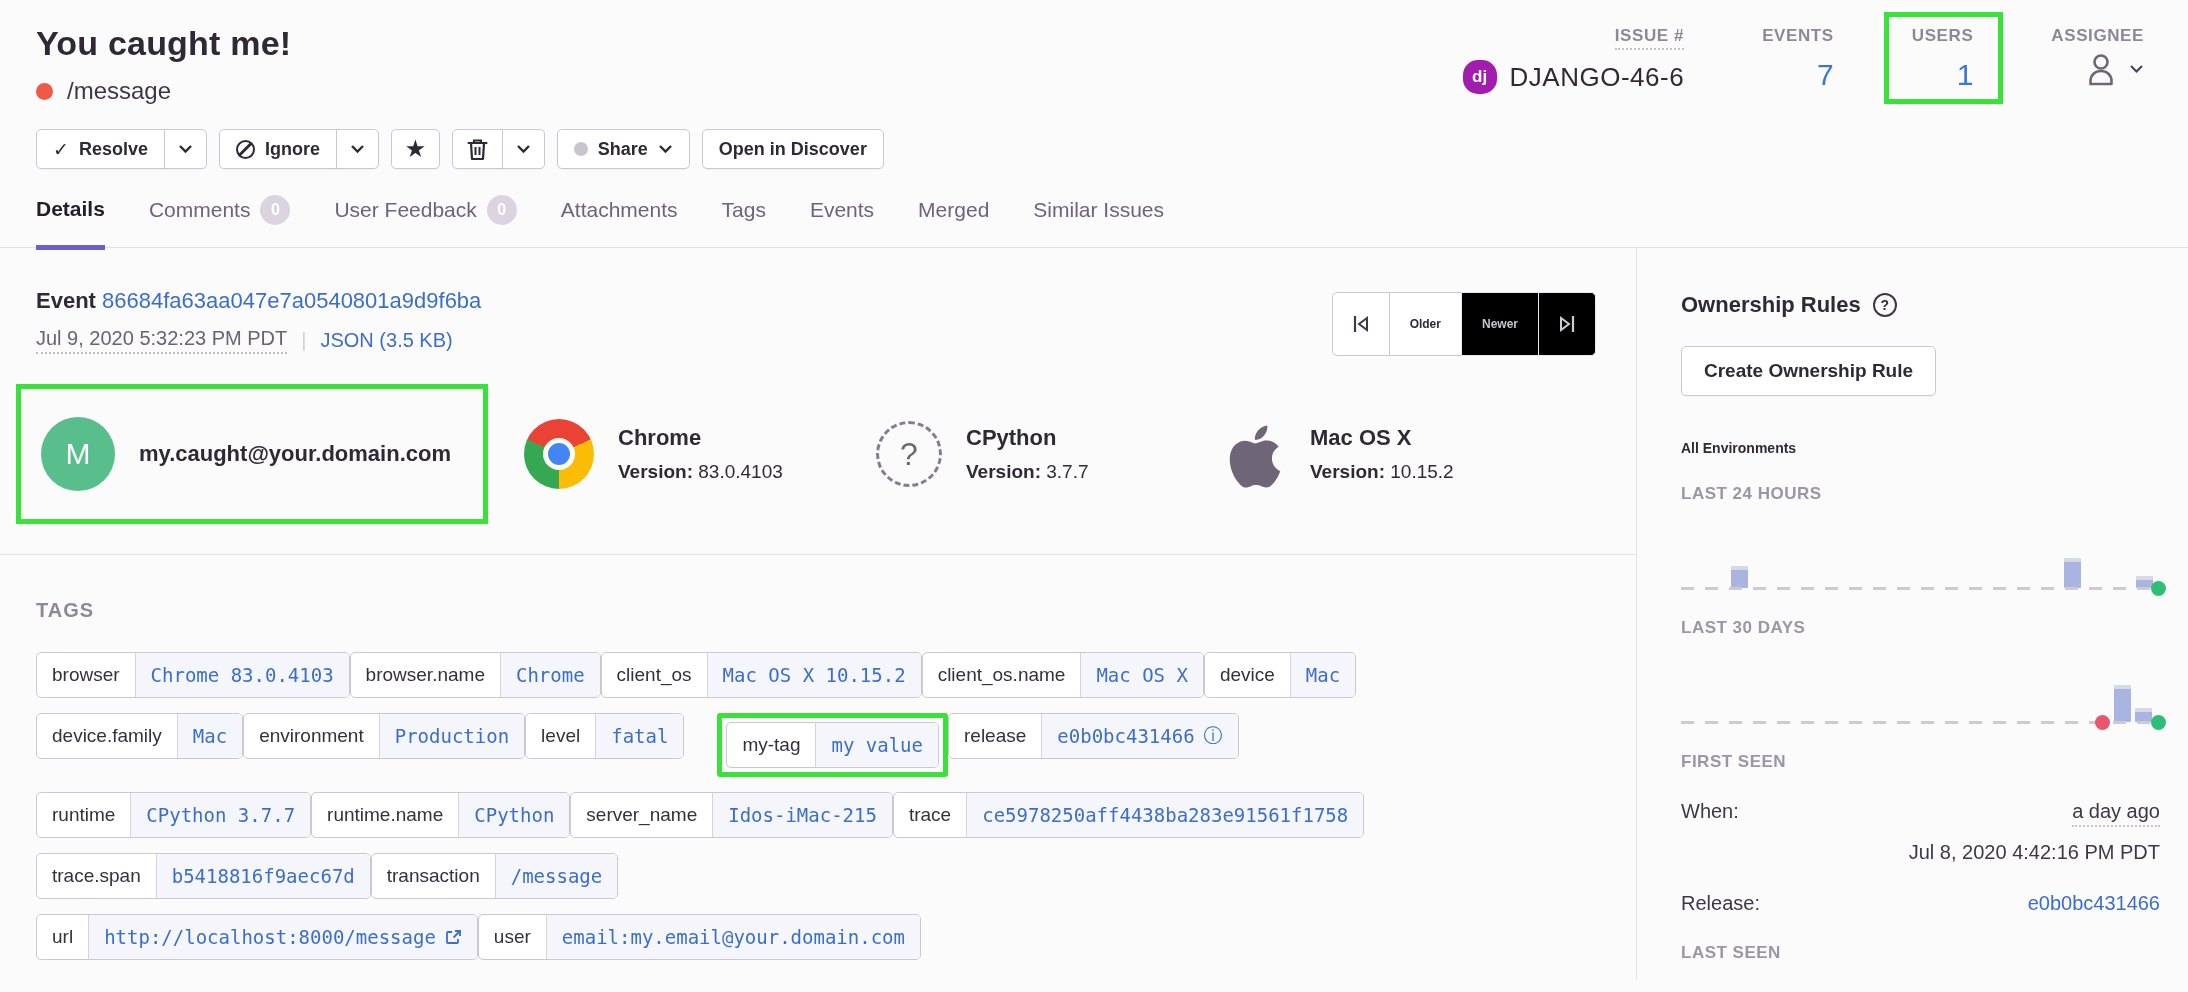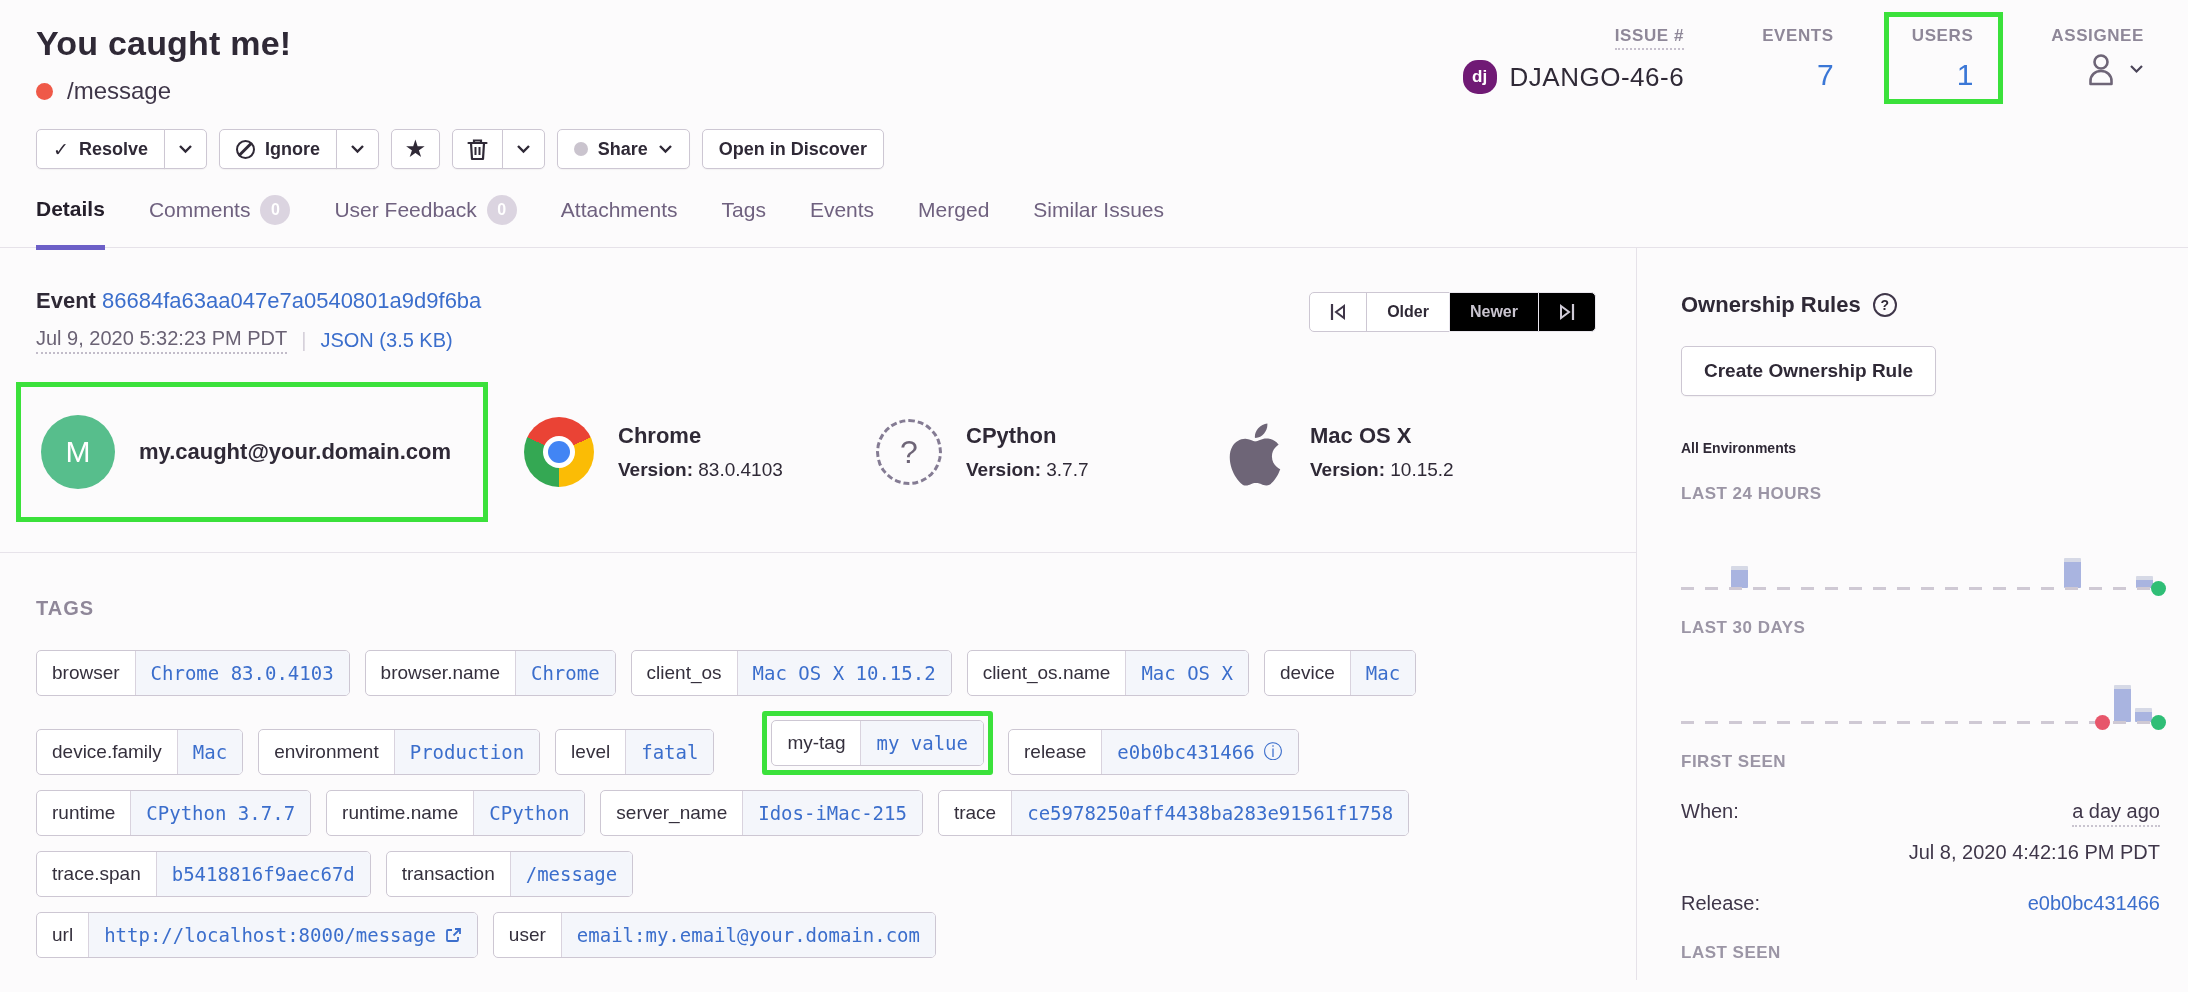--- a/index.html
+++ b/index.html
@@ -13,21 +13,21 @@
   .culprit-row { display:flex; align-items:center; gap:14px; margin-top:14px; }
   .error-dot { width:17px; height:17px; border-radius:50%; background:#ef5948; }
   .culprit { font-size:24px; color:#3f3649; }
 
   .stats-row { display:flex; gap:78px; padding-right:14px; margin-top:2px; }
   .stat-col { display:flex; flex-direction:column; align-items:flex-end; position:relative; }
   .stat-label { font-size:17px; font-weight:bold; color:#8e8798; letter-spacing:.6px; }
   .stat-label.dotted { border-bottom:2px dotted #c6c0cd; padding-bottom:2px; }
   .stat-value { margin-top:12px; font-size:30px; color:#3b77d6; }
   .issue-id-row { display:flex; align-items:center; gap:13px; margin-top:10px; }
-  .proj-badge { width:34px; height:34px; border-radius:15px; background:#701a75; color:#fff;
+  .proj-badge { width:34px; height:34px; border-radius:15px; background:#a21caf; color:#fff;
     font-size:17px; font-weight:bold; display:flex; align-items:center; justify-content:center; }
   .issue-id { font-size:26px; color:#2f2936; letter-spacing:.5px; }
   .assignee-row { display:flex; align-items:center; gap:10px; margin-top:6px; }
   .users-annotated::before { content:''; position:absolute; inset:-14px -30px -10px -28px;
     border:5px solid #3be13b; pointer-events:none; }
 
   
   .actions-row { display:flex; gap:12px; margin-top:24px; }
   .btn-group { display:flex; }
   .btn { display:inline-flex; align-items:center; gap:10px; background:#fff;
@@ -58,22 +58,22 @@
 
   
   .event-header { display:flex; justify-content:space-between; padding:40px 40px 0 36px; }
   .event-line1 { font-size:22px; }
   .event-label { font-weight:bold; }
   a.link { color:#3b6ecc; text-decoration:none; cursor:pointer; }
   .event-line2 { margin-top:13px; font-size:20px; color:#6a6274; display:flex; align-items:center; gap:14px; }
   .event-date { border-bottom:2px dotted #c2bcc9; padding-bottom:2px; }
   .sep { color:#d5d0da; }
   .pager { display:flex; margin-top:4px; }
-  .pager .pbtn { height:40px; background:#fff; border:1px solid #cdc7d3; display:flex;
-    align-items:center; justify-content:center; font-size:16px; font-weight:bold; color:#2f2936;
+  .pager .pbtn { height:64px; background:#fff; border:1px solid #cdc7d3; display:flex;
+    align-items:center; justify-content:center; font-size:12px; font-weight:bold; color:#2f2936;
     margin-left:-1px; cursor:pointer; }
   .pager .pbtn.icon { width:58px; }
   .pager .pbtn.text { padding:0 20px; }
   .pager .pbtn:first-child { border-radius:5px 0 0 5px; margin-left:0; }
   .pager .pbtn:last-child { border-radius:0 5px 5px 0; }
   .pager .pbtn.disabled { color:#c9c4cf; border-color:#eae7ee; background:#000000; cursor:default; }
 
   
   .contexts { display:flex; align-items:center; padding:0 40px 0 16px; margin-top:28px; }
   .context-card { display:flex; align-items:center; gap:24px; }
@@ -92,21 +92,21 @@
   .chrome-icon::after { content:''; position:absolute; inset:24px; border-radius:50%; background:#4285f4; }
   .unknown-icon { width:66px; height:66px; border-radius:50%; border:3px dashed #847b93; flex:none;
     color:#6e6577; font-size:32px; display:flex; align-items:center; justify-content:center; }
   .apple-icon { flex:none; }
   .ctx-divider { border-top:1px solid #e7e3ea; margin-top:30px; }
 
   
   .tags-section { padding:44px 40px 0 36px; }
   .tags-heading { font-size:20px; font-weight:bold; color:#8f8799; letter-spacing:1px; }
   .tag-rows { margin-top:30px; display:flex; flex-direction:column; gap:15px; }
-  .tag-row { display:flex; gap:15px; align-items:flex-end; }
+  .tag-row { display:flex; align-items:flex-start; }
   .pill { display:inline-flex; border:1px solid #cdc7d3; border-radius:5px; overflow:hidden;
     background:#fff; height:46px; align-items:stretch; flex:none; }
   .pill-key { display:flex; align-items:center; padding:0 15px; font-size:19px; color:#35303d; }
   .pill-val { display:flex; align-items:center; gap:9px; padding:0 15px; font-size:19px;
     font-family:"DejaVu Sans Mono", monospace; color:#3b6ecc; background:#f4f6fb;
     border-left:1px solid #d9d3de; cursor:pointer; }
   .pill-annotation { border:5px solid #3be13b; border-radius:3px; padding:4px; display:inline-flex;margin-left:33px; }
   .info-glyph { font-size:19px; font-family:"Liberation Sans", sans-serif; }
 
   

